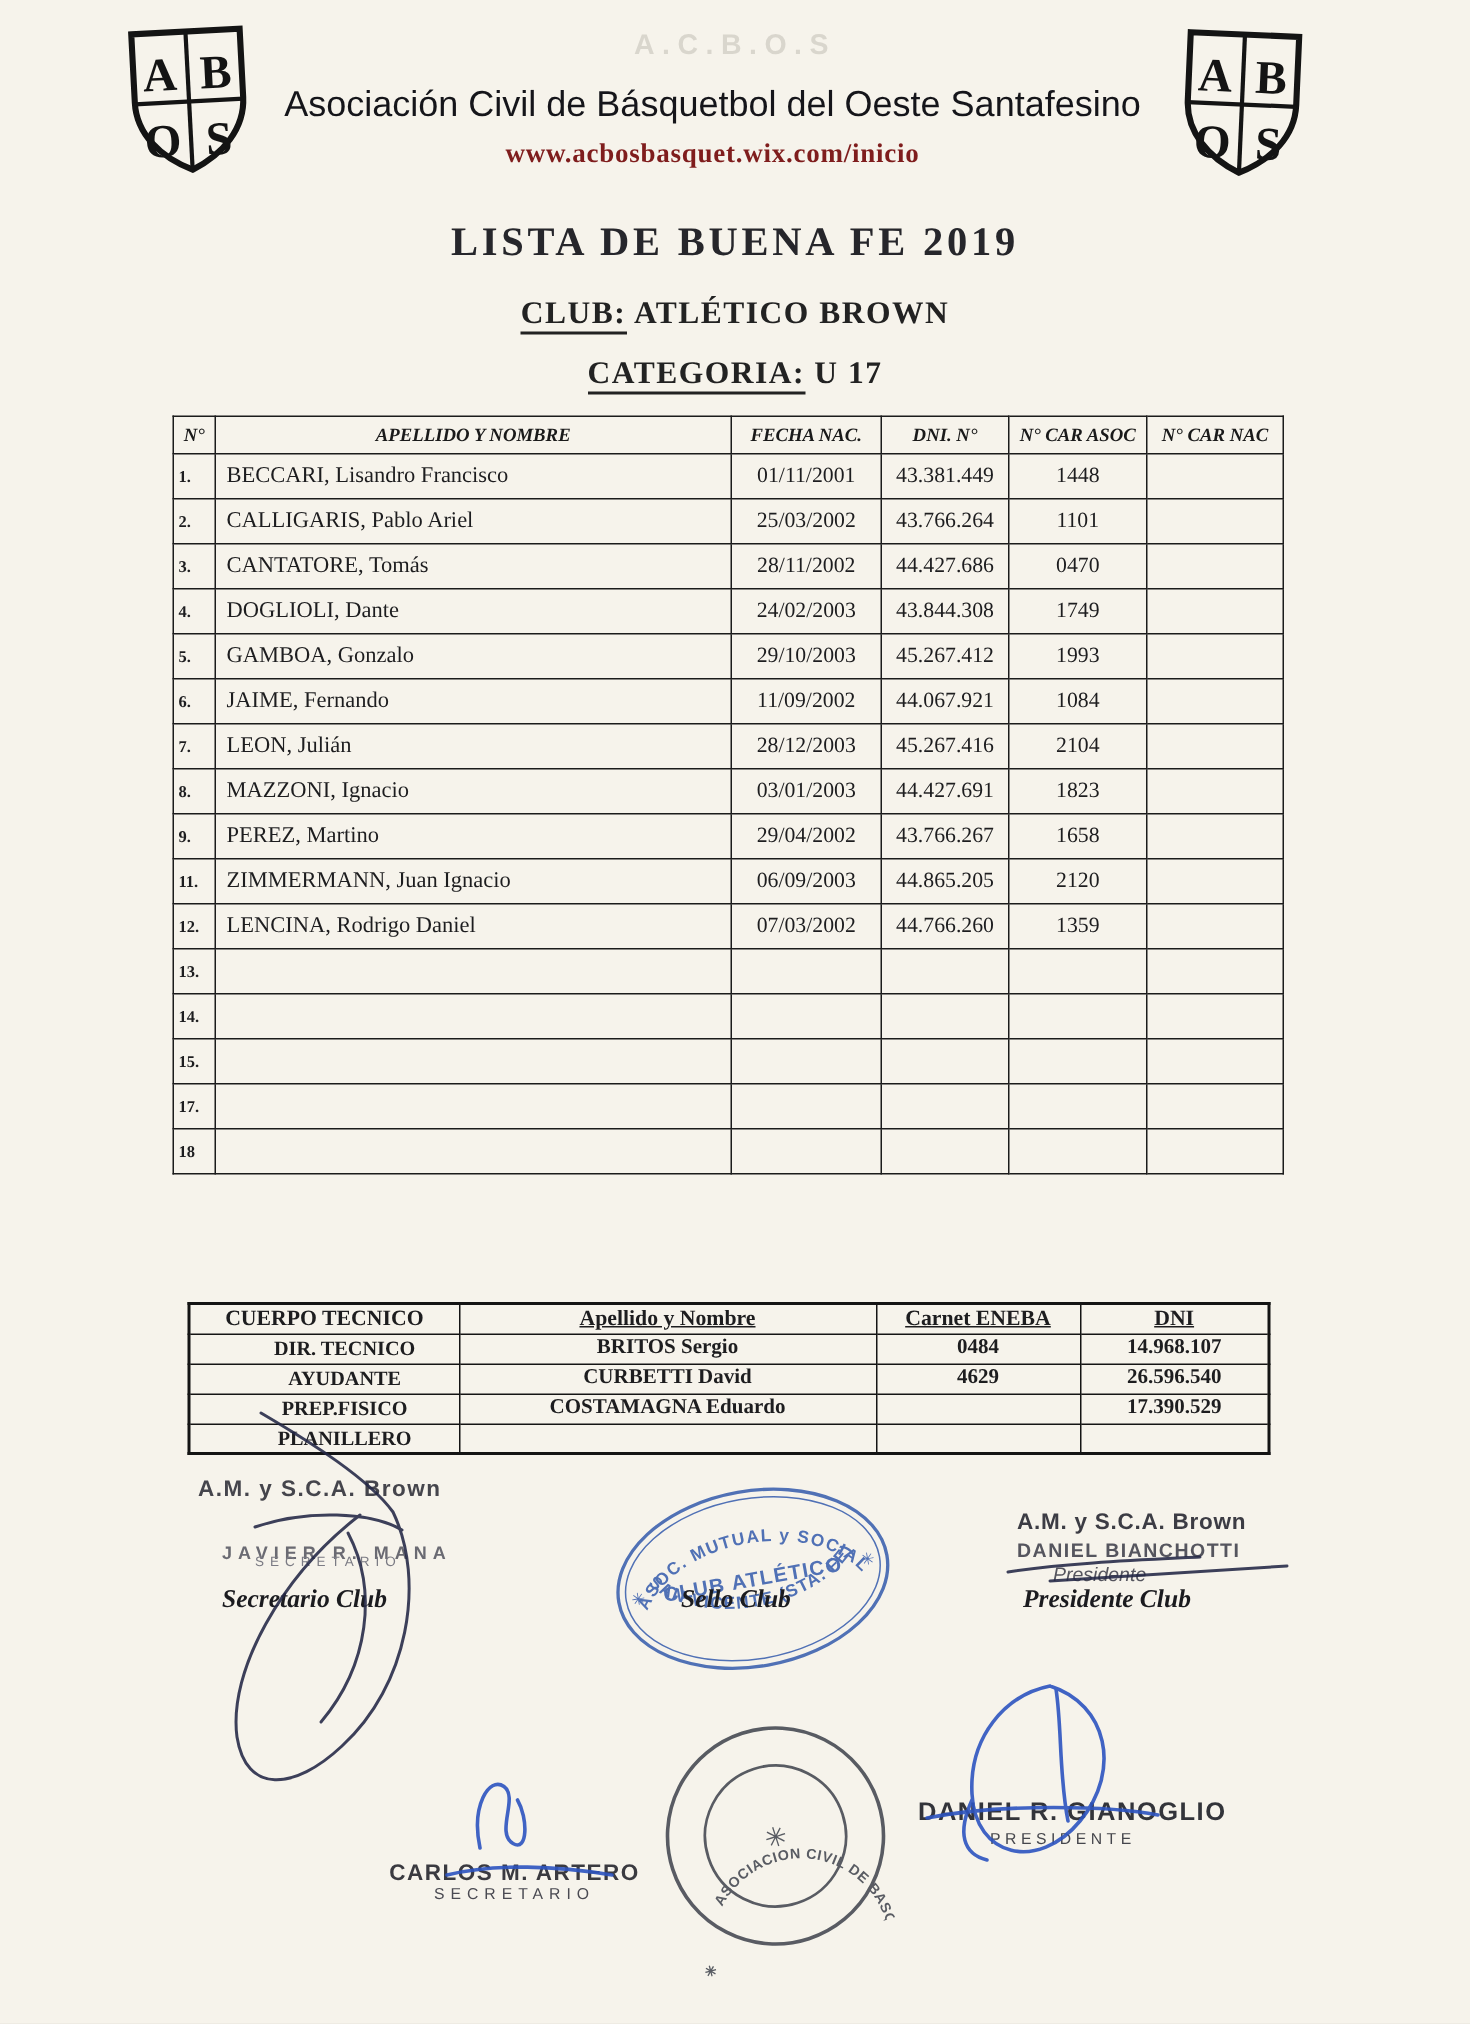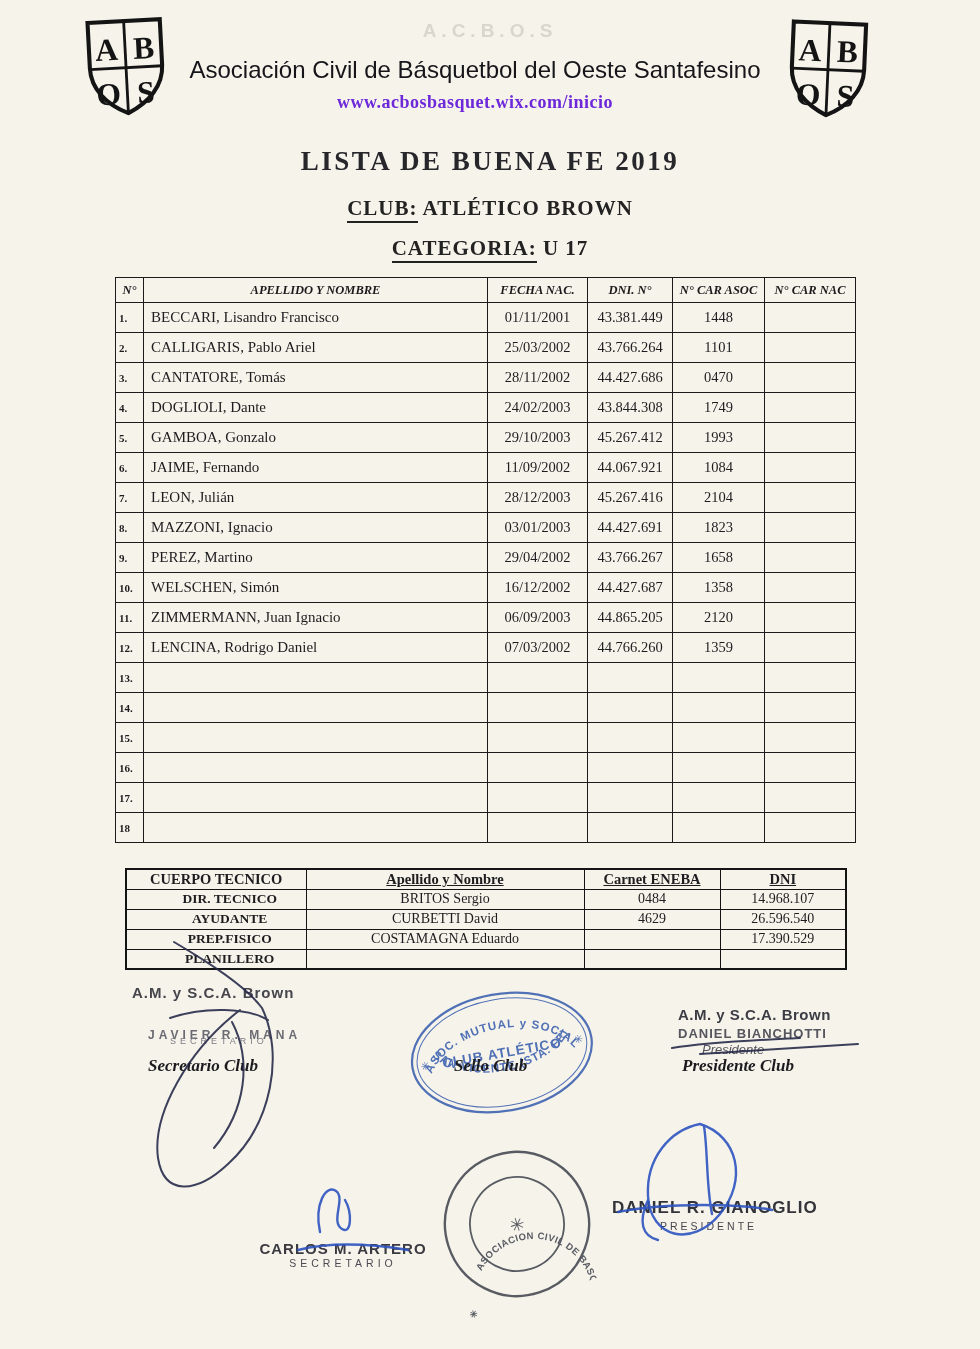--- a/index.html
+++ b/index.html
@@ -12,21 +12,21 @@
   }
   .abs { position:absolute; }
 
   
   .watermark { top:20px; left:0; right:0; text-align:center;
     font-family:"Liberation Sans",sans-serif; font-size:19px; letter-spacing:5px;
     color:rgba(90,85,70,0.18); font-weight:bold; }
   .org-name { top:56px; left:170px; width:610px; text-align:center;
     font-family:"Liberation Sans",sans-serif; font-size:24px; color:#15151a; }
   .website { top:92px; left:170px; width:610px; text-align:center;
-    font-size:18px; font-weight:bold; letter-spacing:0.5px; color:#6d28d9; }
+    font-size:18px; font-weight:bold; letter-spacing:0.5px; color:#7f1d1d; }
   .shield { width:84px; height:103px; }
   .shield-left { top:15px; left:84px; transform:rotate(-3deg); }
   .shield-right { top:17px; left:786px; transform:rotate(2.5deg); }
 
   .doc-title { top:146px; left:0; right:0; text-align:center;
     font-size:27px; font-weight:bold; letter-spacing:2.5px; color:#26262b; }
   .club-line { top:196px; left:0; right:0; text-align:center;
     font-size:21px; font-weight:bold; letter-spacing:1px; color:#222; }
   .cat-line  { top:236px; left:0; right:0; text-align:center;
     font-size:21px; font-weight:bold; letter-spacing:1px; color:#222; }
@@ -46,21 +46,21 @@
     { text-align:center; font-size:14.5px; }
 
   
   table.staff { position:absolute; left:125px; top:868px; width:720px;
     border-collapse:collapse; table-layout:fixed; border:2.5px solid #141414; }
   .staff td { border:1.4px solid #141414; height:20px; font-size:14px;
     text-align:center; padding:0 4px; white-space:nowrap; overflow:hidden; }
   .staff td.h { font-weight:bold; font-size:14.5px; }
   .staff span.u { text-decoration:underline; }
   .staff td.role { font-weight:bold; font-size:13.5px;padding-left:31px; }
-  .staff td.val { font-weight:normal; }
+  .staff td.val { font-weight:bold; }
 
   
   .stamptext { font-family:"Liberation Sans",sans-serif; color:#4c4c52; }
   .sec-stamp-1 { top:984px; left:132px; font-size:15px; font-weight:bold; color:#45454c; letter-spacing:1px; }
   .sec-stamp-2 { top:1016px; left:148px; font-size:12px; font-weight:bold; color:#6a6a72; letter-spacing:4px;margin-top:12px; }
   .sec-stamp-3 { top:1036px; left:170px; font-size:9px;  color:#7b7b84; letter-spacing:4px; }
   .pres-stamp-1 { top:1006px; left:678px; font-size:15px; font-weight:bold; color:#3c3c44; letter-spacing:0.5px; }
   .pres-stamp-2 { top:1026px; left:678px; font-size:13px; font-weight:bold; color:#55555e; letter-spacing:1px; }
   .pres-stamp-3 { top:1042px; left:702px; font-size:13px; font-style:italic; color:#55555e; }
   .sig-label { font-size:17px; font-weight:bold; font-style:italic; color:#1b1b1f; z-index:6; }
@@ -208,28 +208,20 @@
         </tr>
     <tr>
           <td class="c-num">9.</td>
           <td class="c-name">PEREZ, Martino</td>
           <td class="c-birth">29/04/2002</td>
           <td class="c-dni">43.766.267</td>
           <td class="c-asoc">1658</td>
           <td class="c-nac"></td>
         </tr>
     <tr>
-          <td class="c-num">10.</td>
-          <td class="c-name">WELSCHEN, Simón</td>
-          <td class="c-birth">16/12/2002</td>
-          <td class="c-dni">44.427.687</td>
-          <td class="c-asoc">1358</td>
-          <td class="c-nac"></td>
-        </tr>
-    <tr>
           <td class="c-num">11.</td>
           <td class="c-name">ZIMMERMANN, Juan Ignacio</td>
           <td class="c-birth">06/09/2003</td>
           <td class="c-dni">44.865.205</td>
           <td class="c-asoc">2120</td>
           <td class="c-nac"></td>
         </tr>
     <tr>
           <td class="c-num">12.</td>
           <td class="c-name">LENCINA, Rodrigo Daniel</td>
@@ -249,28 +241,20 @@
     <tr>
           <td class="c-num">14.</td>
           <td class="c-name"></td>
           <td class="c-birth"></td>
           <td class="c-dni"></td>
           <td class="c-asoc"></td>
           <td class="c-nac"></td>
         </tr>
     <tr>
           <td class="c-num">15.</td>
-          <td class="c-name"></td>
-          <td class="c-birth"></td>
-          <td class="c-dni"></td>
-          <td class="c-asoc"></td>
-          <td class="c-nac"></td>
-        </tr>
-    <tr>
-          <td class="c-num">16.</td>
           <td class="c-name"></td>
           <td class="c-birth"></td>
           <td class="c-dni"></td>
           <td class="c-asoc"></td>
           <td class="c-nac"></td>
         </tr>
     <tr>
           <td class="c-num">17.</td>
           <td class="c-name"></td>
           <td class="c-birth"></td>

